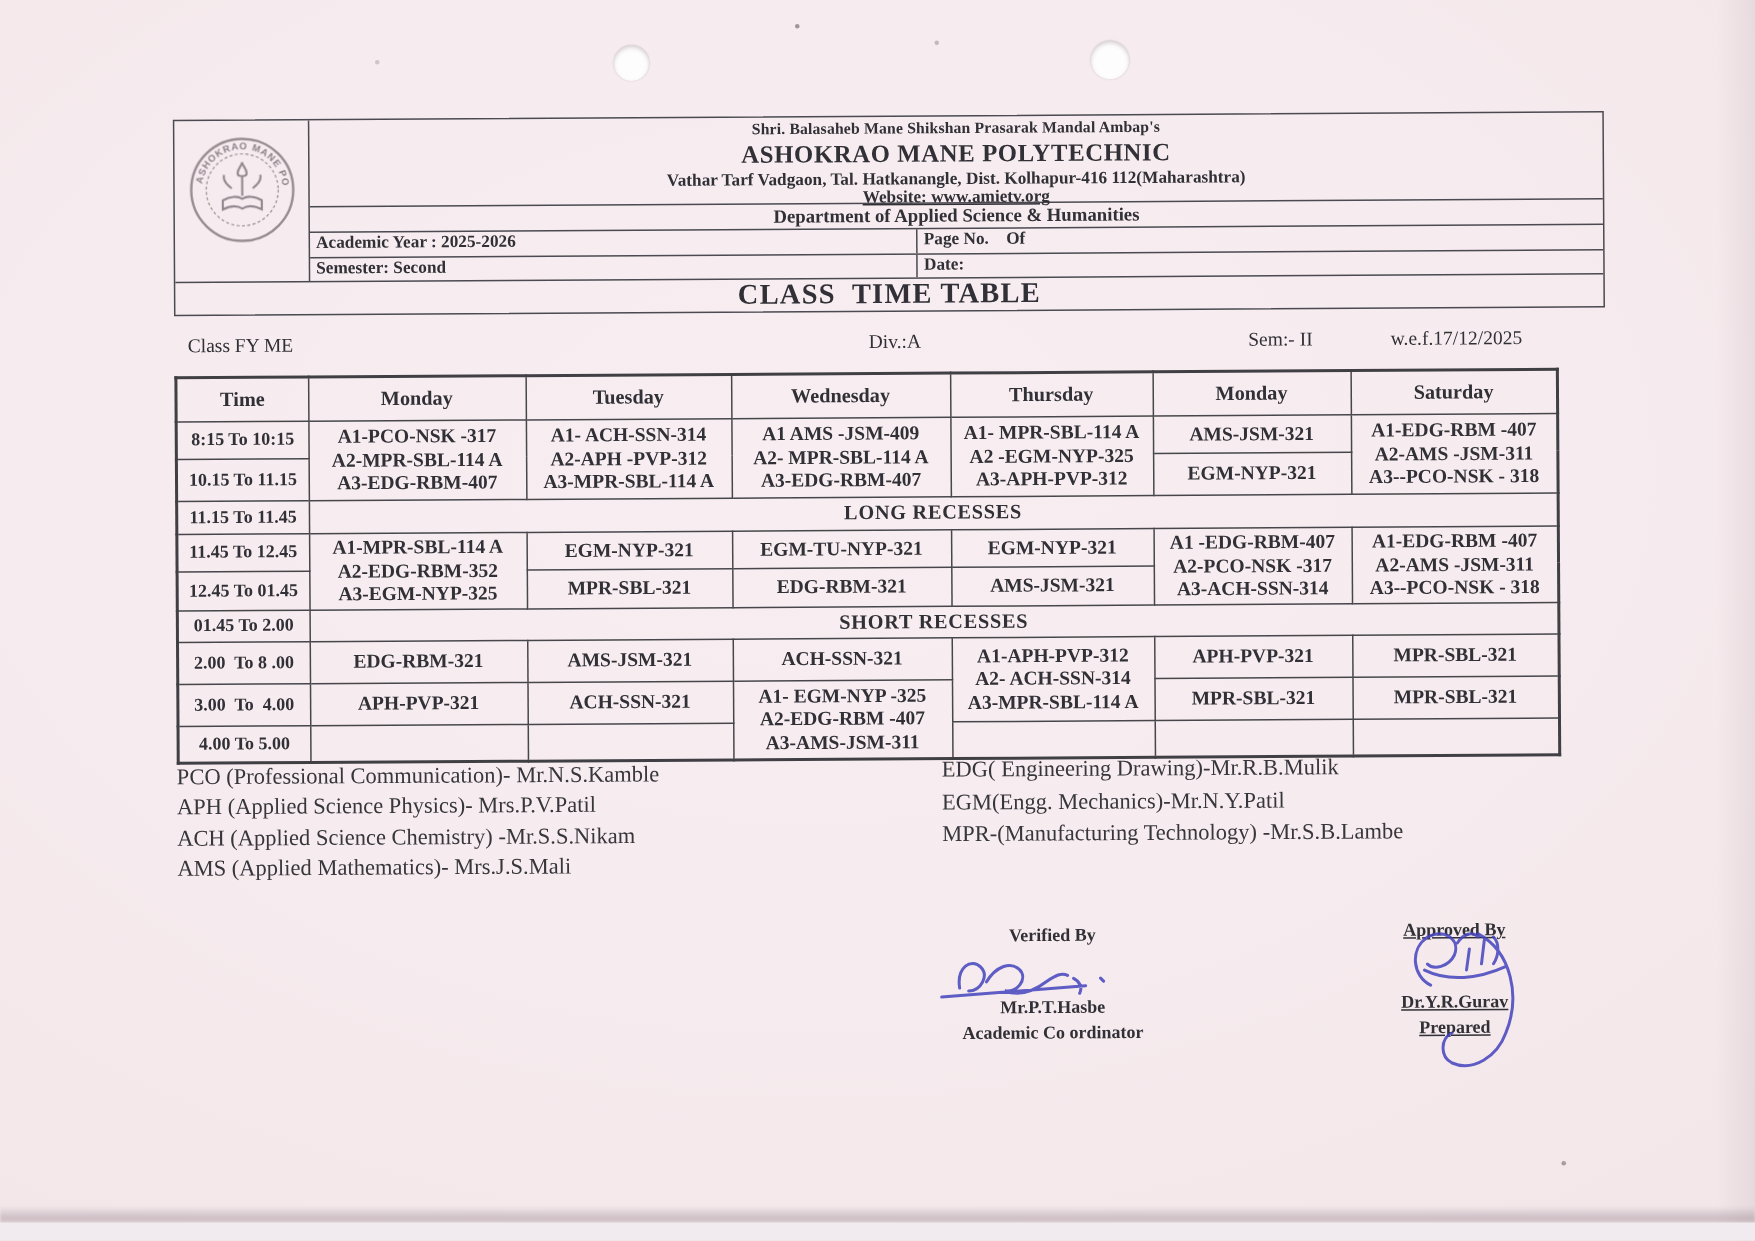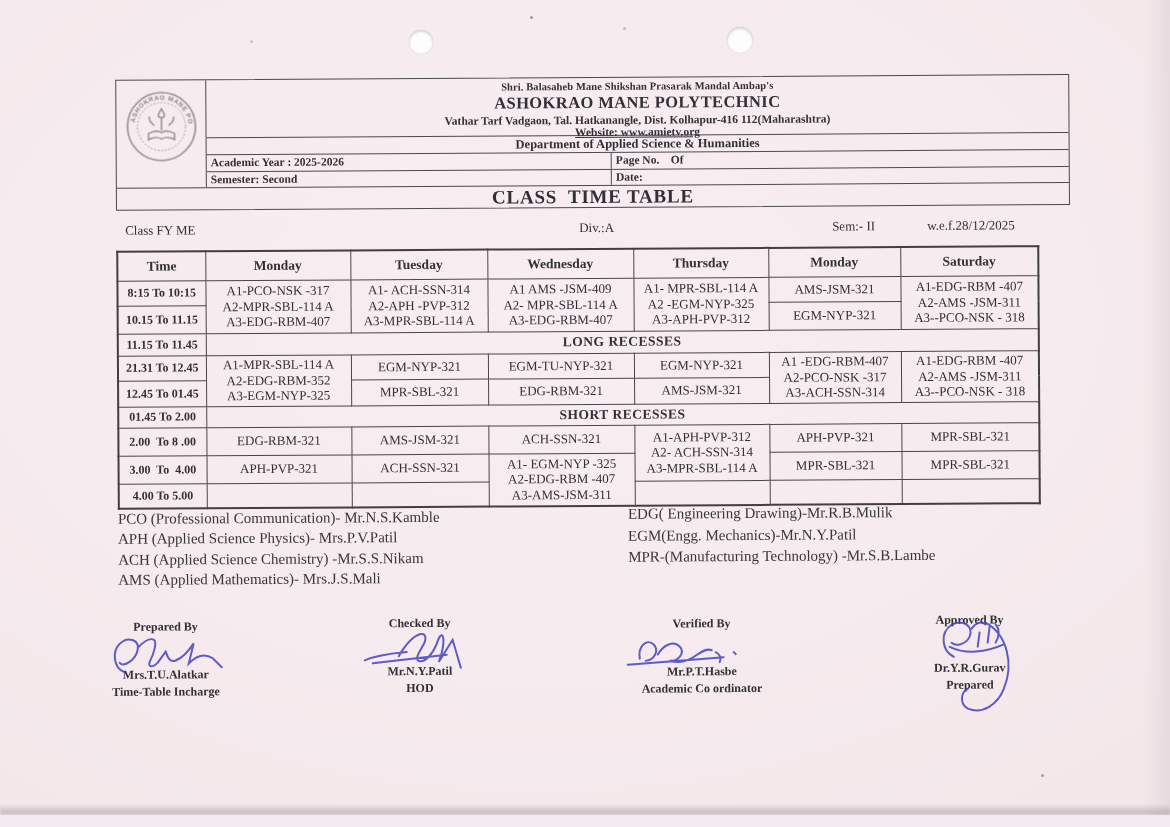--- a/index.html
+++ b/index.html
@@ -87,41 +87,41 @@
   table.tt th, table.tt td {
     border:1.5px solid #47474b;
     text-align:center; vertical-align:middle;
     padding:0 1px;
     white-space:pre-wrap;
     overflow:hidden;
   }
   table.tt { border:2px solid #3f3f44; }
   table.tt th { font-size:13.5px; font-weight:bold; }
   td.timecell { font-size:12px; font-weight:bold; }
-  td.slot { font-size:13px; font-weight:normal; line-height:1.2; }
+  td.slot { font-size:13px; font-weight:bold; line-height:1.2; }
   td.recess { font-size:13.5px; font-weight:bold; letter-spacing:.5px; }
 
   
   .legend { position:absolute; font-size:15px; color:#36363b; }
   .legend div { height:20.4px; }
   .legend-left { left:117px; top:508px; }
   .legend-right { left:627px; top:506px; }
   .legend-right div { height:21.5px; }
 
   
   .sig { position:absolute; text-align:center; font-weight:bold; font-size:12px; }
   .sig .sig-title { margin-bottom:0; }
   .sig .sig-name { margin-top:33px; }
   .sig .sig-desig { margin-top:2px; }
   .sig svg { position:absolute; pointer-events:none; }
   .sig path { fill:none; stroke:#4343bd; stroke-width:2; stroke-linecap:round; opacity:.85; }
   .sig1 { left:100px; top:617px; width:128px; }
   .sig2 { left:353px; top:615px; width:130px; }
   .sig3 { left:612px; top:617px; width:176px; }
-  .sig4 { left:898px; top:615px; width:140px; }
+  .sig4 { left:898px; top:615px; width:140px;text-decoration:underline; }
 
   .seal-ring { fill:none; stroke:#8b7f86; stroke-width:1.6; }
   .seal-ring2 { fill:none; stroke:#8b7f86; stroke-width:.8; stroke-dasharray:2 1.6; }
   .seal-glyph { fill:none; stroke:#857a81; stroke-width:1.4; }
   .seal-text { fill:#7e727a; font-size:6.4px; font-family:"Liberation Sans", sans-serif; letter-spacing:.6px; font-weight:bold; }
 </style>
 </head>
 <body>
 
 <div class="scan"></div>
@@ -168,21 +168,21 @@
           <div class="meta-right">Date:</div>
         </div>
       </div>
     </div>
     <div class="title-row">CLASS  TIME TABLE</div>
   </div>
 
   <div class="class-info ci-class">Class FY ME</div>
   <div class="class-info ci-div">Div.:A</div>
   <div class="class-info ci-sem">Sem:- II</div>
-  <div class="class-info ci-wef">w.e.f.28/12/2025</div>
+  <div class="class-info ci-wef">w.e.f.17/12/2025</div>
 
   <table class="tt">
     <colgroup>
       <col style="width:88px">
         <col style="width:145px">
         <col style="width:137px">
       <col style="width:146px">
         <col style="width:135px">
         <col style="width:132px">
         <col style="width:138px">
@@ -218,21 +218,21 @@
     </tr>
     <tr style="height:28px">
       <td class="timecell">10.15 To 11.15</td>
       <td class="slot">EGM-NYP-321</td>
     </tr>
     <tr style="height:22px">
       <td class="timecell">11.15 To 11.45</td>
       <td class="recess" colspan="6">LONG RECESSES</td>
     </tr>
     <tr style="height:25px">
-      <td class="timecell">21.31 To 12.45</td>
+      <td class="timecell">11.45 To 12.45</td>
       <td class="slot" rowspan="2">A1-MPR-SBL-114 A
 A2-EDG-RBM-352
 A3-EGM-NYP-325</td>
       <td class="slot">EGM-NYP-321</td>
       <td class="slot">EGM-TU-NYP-321</td>
       <td class="slot">EGM-NYP-321</td>
       <td class="slot" rowspan="2">A1 -EDG-RBM-407
 A2-PCO-NSK -317
 A3-ACH-SSN-314</td>
       <td class="slot" rowspan="2">A1-EDG-RBM -407
@@ -286,37 +286,21 @@
     <div>APH (Applied Science Physics)- Mrs.P.V.Patil</div>
     <div>ACH (Applied Science Chemistry) -Mr.S.S.Nikam</div>
     <div>AMS (Applied Mathematics)- Mrs.J.S.Mali</div>
   </div>
   <div class="legend legend-right">
     <div>EDG( Engineering Drawing)-Mr.R.B.Mulik</div>
     <div>EGM(Engg. Mechanics)-Mr.N.Y.Patil</div>
     <div>MPR-(Manufacturing Technology) -Mr.S.B.Lambe</div>
   </div>
 
-  <div class="sig sig1">
-    <svg width="120" height="52" style="left:8px; top:12px;">
-      <path d="M14,40 C4,36 2,20 10,12 C18,4 30,8 28,18 C26,28 14,36 10,31 M28,16 C34,10 40,6 44,8 C48,10 44,22 40,30 C38,35 42,37 48,31 L56,20 C58,26 60,31 66,29 C74,26 80,18 84,12 L79,32 C86,25 94,21 103,27 L112,36"></path>
-    </svg>
-    <div class="sig-title">Prepared By</div>
-    <div class="sig-name">Mrs.T.U.Alatkar</div>
-    <div class="sig-desig">Time-Table Incharge</div>
-  </div>
-
-  <div class="sig sig2">
-    <svg width="126" height="56" style="left:4px; top:10px;">
-      <path d="M6,34 C20,28 36,27 48,26 M40,30 C46,20 54,10 62,8 C68,7 68,14 64,20 C60,27 56,33 60,35 C66,37 74,28 78,18 C80,12 82,8 84,10 C86,14 84,27 80,36 L94,14 L102,42 M14,37 L88,29"></path>
-    </svg>
-    <div class="sig-title">Checked By</div>
-    <div class="sig-name">Mr.N.Y.Patil</div>
-    <div class="sig-desig">HOD</div>
-  </div>
+
 
   <div class="sig sig3">
     <svg width="150" height="48" style="left:10px; top:14px;">
       <path d="M16,28 C14,14 24,8 30,14 C36,20 30,30 22,30 M34,24 C40,14 50,10 56,16 C62,22 54,32 46,30 C56,34 66,30 74,24 C80,20 84,18 88,20 M4,34 L100,27 M92,22 C96,24 98,28 96,32 M110,22 L112,24"></path>
     </svg>
     <div class="sig-title">Verified By</div>
     <div class="sig-name">Mr.P.T.Hasbe</div>
     <div class="sig-desig">Academic Co ordinator</div>
   </div>
 

